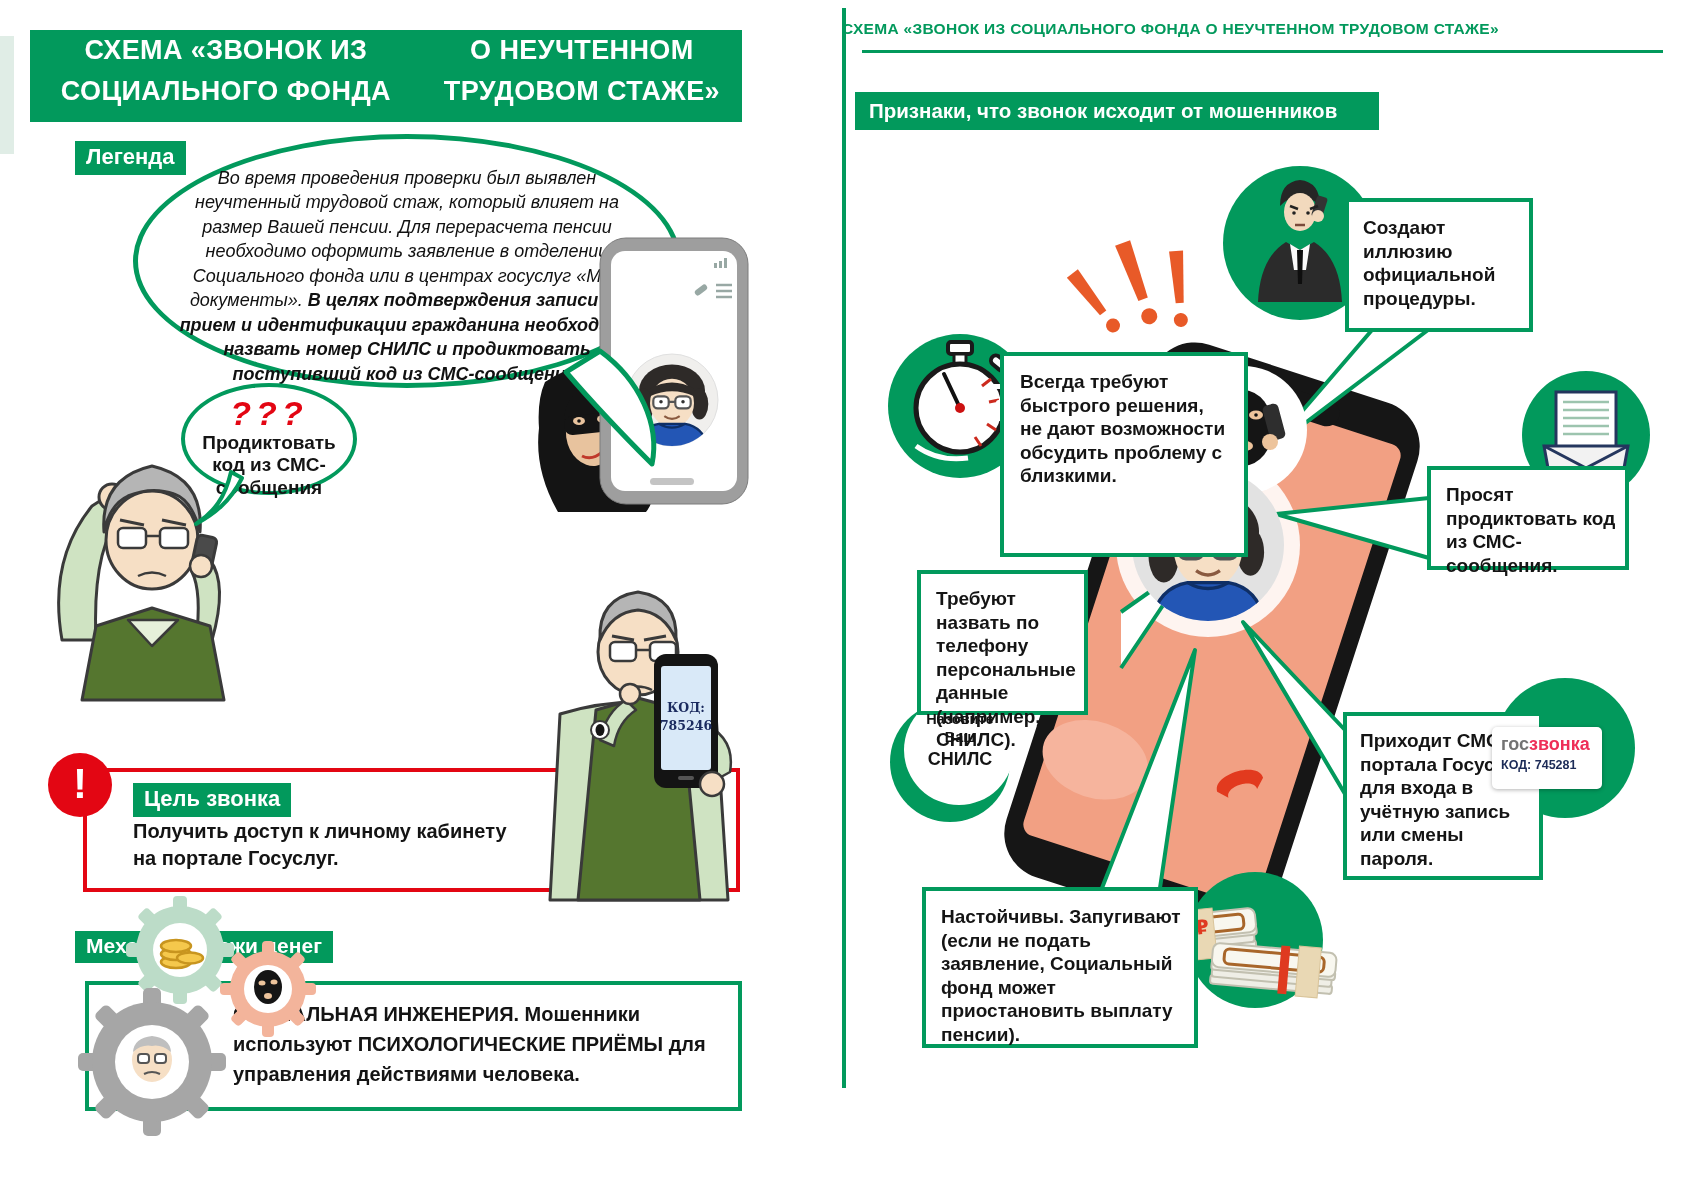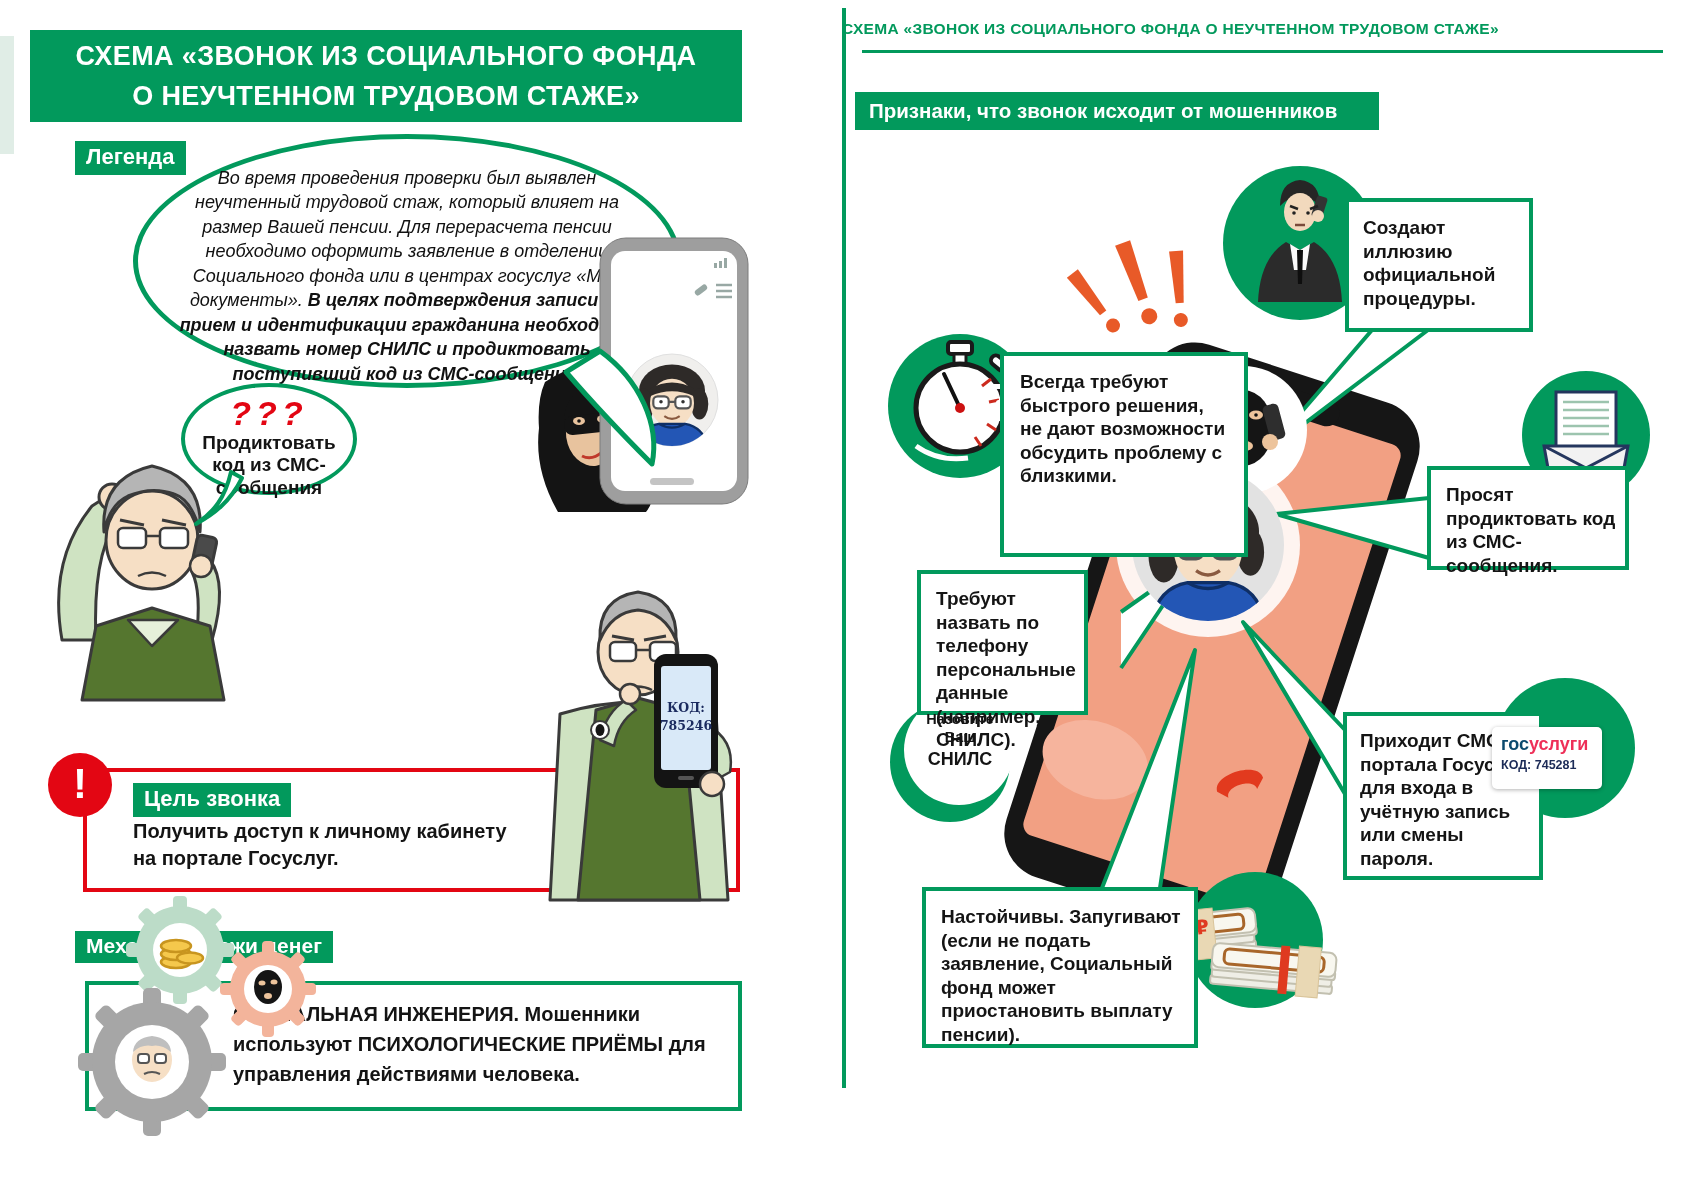--- a/index.html
+++ b/index.html
@@ -5,21 +5,21 @@
   :root{ --green:#02995C; --red:#E30613; --pale:#E0EDE6; }
   *{box-sizing:border-box}
   html,body{margin:0;padding:0;background:#fff}
   .canvas{position:relative;width:1683px;height:1190px;background:#fff;overflow:hidden;
           font-family:"Liberation Sans",sans-serif;color:#141414}
   .abs{position:absolute}
   .glabel{background:var(--green);color:#fff;font-weight:bold;display:inline-block;padding:3px 11px 5px}
   .cbox{position:absolute;background:#fff;border:4px solid var(--green);
         font-weight:bold;font-size:19px;line-height:1.24;color:#141414}
   .hdr{left:30px;top:30px;width:712px;height:92px;background:var(--green);
-       display:flex;flex-direction:column;justify-content:center;text-align:center;
+       display:flex;flex-direction:row;justify-content:center;text-align:center;
        color:#fff;font-weight:bold;font-size:27px;line-height:1.5;letter-spacing:.4px}
   .tab{left:0;top:36px;width:14px;height:118px;background:var(--pale)}
   .bubble{left:133px;top:134px;width:548px;height:254px;border:5px solid var(--green);
           border-radius:50%;background:#fff;text-align:center;padding:27px 40px 0;
           font-style:italic;font-size:18px;line-height:1.36;color:#111}
   .qbubble{left:181px;top:383px;width:176px;height:112px;border:4px solid var(--green);
            border-radius:50%;background:#fff;text-align:center;padding-top:9px}
   .qmarks{color:var(--red);font-weight:bold;font-style:italic;font-size:34px;line-height:1;letter-spacing:5px}
   .qtext{font-weight:bold;font-size:19px;line-height:1.18;margin-top:2px}
   .redbox{left:83px;top:768px;width:657px;height:124px;border:4px solid var(--red);background:#fff}
@@ -35,21 +35,21 @@
           font-weight:bold;font-size:15.5px;letter-spacing:.3px}
   .runderline{left:20px;top:50px;width:801px;height:3px;background:var(--green)}
   .rbanner{left:13px;top:92px;width:524px;height:38px;background:var(--green);color:#fff;
            font-weight:bold;font-size:20.5px;line-height:38px;padding-left:14px}
   .snilstext{left:62px;top:710px;width:112px;text-align:center;font-weight:bold;line-height:1.25}
   .snils-s{font-size:14.5px}
   .snils-b{font-size:18px;margin-top:2px}
   .goscard{left:650px;top:727px;width:110px;height:62px;background:#fff;border-radius:5px;
            box-shadow:0 1px 4px rgba(0,0,0,.3);padding:8px 0 0 9px}
   .goslogo{font-weight:bold;font-size:18px;line-height:1}
-  .goslogo .b{color:#0c4a6e}.goslogo .r{color:#EE2F58}
+  .goslogo .b{color:#737373}.goslogo .r{color:#EE2F58}
   .goscode{font-weight:bold;font-size:12.5px;color:#1C2B57;margin-top:5px}
   svg{display:block}
 </style>
 </head>
 <body>
 
 <div class="canvas">
 
   <div class="abs tab"></div>
 
@@ -401,18 +401,18 @@
     <div class="cbox" style="left:501px;top:712px;width:200px;height:168px;padding:13px 6px 0 13px">Приходит СМС с портала Госуслуг для входа в учётную запись или смены пароля.</div>
     <div class="cbox" style="left:80px;top:887px;width:276px;height:161px;padding:14px 8px 0 15px">Настойчивы. Запугивают (если не подать заявление, Социальный фонд может приостановить выплату пенсии).</div>
 
     <div class="abs snilstext">
       <div class="snils-s">Назовите</div>
       <div class="snils-s">Ваш</div>
       <div class="snils-b">СНИЛС</div>
     </div>
 
     <div class="abs goscard">
-      <div class="goslogo"><span class="b">гос</span><span class="r">услуги</span></div>
+      <div class="goslogo"><span class="b">гос</span><span class="r">звонка</span></div>
       <div class="goscode">КОД: 745281</div>
     </div>
   </div>
 
 </div>
 
 </body></html>

